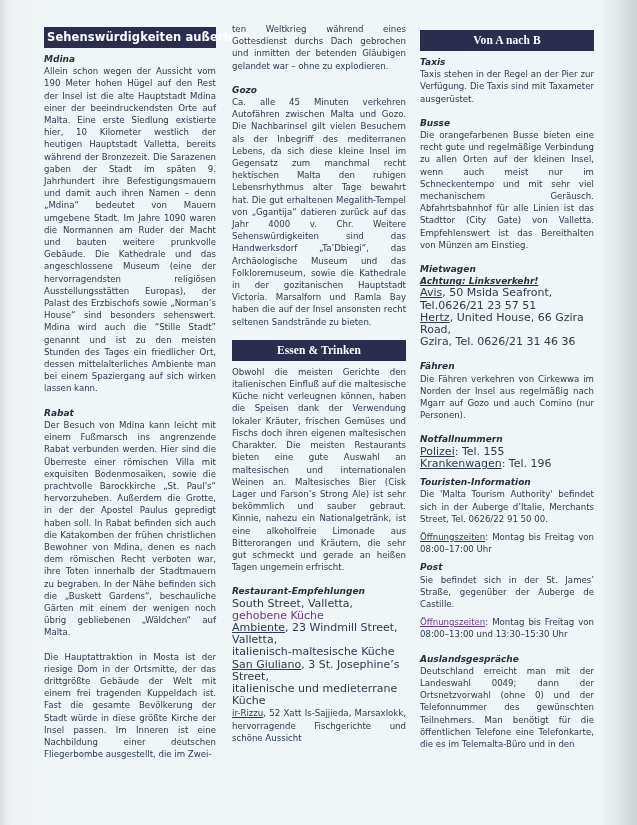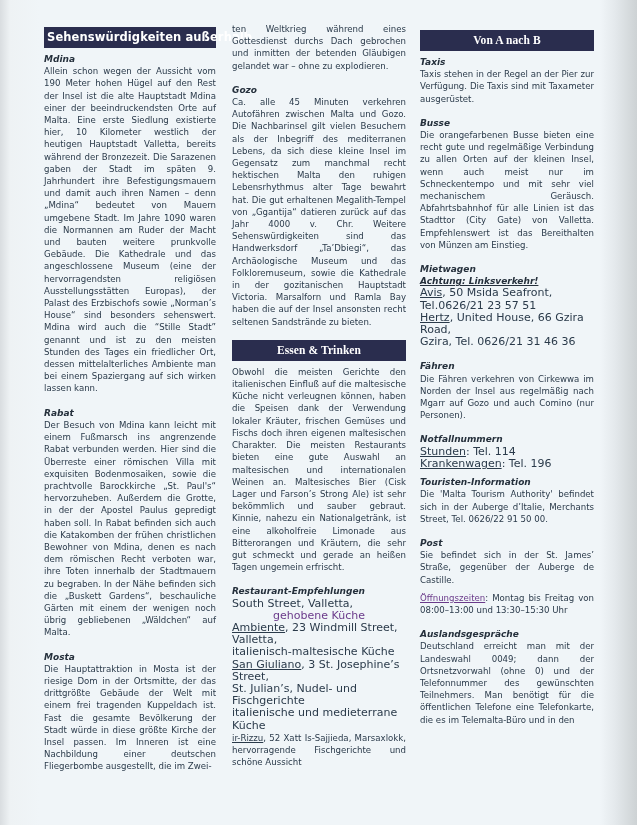--- a/index.html
+++ b/index.html
@@ -31,21 +31,21 @@
   }
   p {
     font-size: 8.6px; line-height: 12.2px; margin: 0; text-align: justify;
     hyphens: manual;
   }
   .gap { height: 12px; }
   .gap-s { height: 6px; }
   .u { text-decoration: underline; }
   .sect { margin-bottom: 0; }
   .line { font-size: 11px; line-height: 12.2px; display: block; }
-  .tint { color: #6a3a8a; text-align: center; }
+  .tint { color: #6a3a8a; }
 </style>
 </head>
 <body>
 
 <div class="page">
 
   <div class="col col-1">
     <div class="bar">Sehenswürdigkeiten außerhalb</div>
 
     <div class="sect">
@@ -54,21 +54,20 @@
     </div>
     <div class="gap"></div>
 
     <div class="sect">
       <h3>Rabat</h3>
       <p>Der Besuch von Mdina kann leicht mit einem Fußmarsch ins angrenzende Rabat verbunden werden. Hier sind die Überreste einer römischen Villa mit exquisiten Bodenmosaiken, sowie die prachtvolle Barockkirche „St. Paul's“ hervorzuheben. Außerdem die Grotte, in der der Apostel Paulus gepredigt haben soll. In Rabat befinden sich auch die Katakomben der frühen christlichen Bewohner von Mdina, denen es nach dem römischen Recht verboten war, ihre Toten innerhalb der Stadtmauern zu begraben. In der Nähe befinden sich die „Buskett Gardens“, beschauliche Gärten mit einem der wenigen noch übrig gebliebenen „Wäldchen“ auf Malta.</p>
     </div>
     <div class="gap"></div>
 
     <div class="sect">
-      <h3>Mosta</h3>
       <p>Die Hauptattraktion in Mosta ist der riesige Dom in der Ortsmitte, der das drittgrößte Gebäude der Welt mit einem frei tragenden Kuppeldach ist. Fast die gesamte Bevölkerung der Stadt würde in diese größte Kirche der Insel passen. Im Inneren ist eine Nachbildung einer deutschen Fliegerbombe ausgestellt, die im Zwei-</p>
     </div>
   </div>
 
   <div class="col col-2">
     <p>ten Weltkrieg während eines Gottesdienst durchs Dach gebrochen und inmitten der betenden Gläubigen gelandet war – ohne zu explodieren.</p>
     <div class="gap"></div>
 
     <div class="sect">
       <h3>Gozo</h3>
@@ -86,21 +85,20 @@
       <div>
         <span class="line">South Street, Valletta,</span>
         <span class="line tint">gehobene Küche</span>
       </div>
       <div>
         <span class="line"><span class="u">Ambiente</span><span>, 23 Windmill Street, Valletta,</span></span>
         <span class="line">italienisch-maltesische Küche</span>
       </div>
       <div>
         <span class="line"><span class="u">San Giuliano</span><span>, 3 St. Josephine’s Street,</span></span>
-        <span class="line">St. Julian’s, Nudel- und Fischgerichte</span>
       </div>
       <div>
         <span class="line">italienische und medieterrane Küche</span>
       </div>
       <div>
         <p><span class="u">ir-Rizzu</span><span>, 52 Xatt Is-Sajjieda, Marsaxlokk, hervorragende Fischgerichte und schöne Aussicht</span></p>
       </div>
     </div>
   </div>
 
@@ -131,29 +129,30 @@
 
     <div class="sect">
       <h3>Fähren</h3>
       <p>Die Fähren verkehren von Cirkewwa im Norden der Insel aus regelmäßig nach Mgarr auf Gozo und auch Comino (nur Personen).</p>
     </div>
     <div class="gap"></div>
 
 
     <div class="sect">
       <h3>Notfallnummern</h3>
-      <span class="line"><span class="u">Stunden</span><span>: Tel. 114</span></span>
+      <span class="line"><span class="u">Polizei</span><span>: Tel. 155</span></span>
       <span class="line"><span class="u">Krankenwagen</span><span>: Tel. 196</span></span>
     </div>
     <div class="gap-s"></div>
 
     <div class="sect">
       <h3>Touristen-Information</h3>
       <p>Die 'Malta Tourism Authority' befindet sich in der Auberge d’Italie, Merchants Street, Tel. 0626/22 91 50 00.</p>
       <div class="gap-s"></div>
+      <p><span class="u">Öffnungszeiten</span><span>: Montag bis Freitag von 08:00–17:00 Uhr</span></p>
     </div>
     <div class="gap-s"></div>
 
     <div class="sect">
       <h3>Post</h3>
       <p>Sie befindet sich in der St. James’ Straße, gegenüber der Auberge de Castille.</p>
       <div class="gap-s"></div>
       <p><span class="u tint">Öffnungszeiten</span><span>: Montag bis Freitag von 08:00–13:00 und 13:30–15:30 Uhr</span></p>
     </div>
     <div class="gap"></div>

